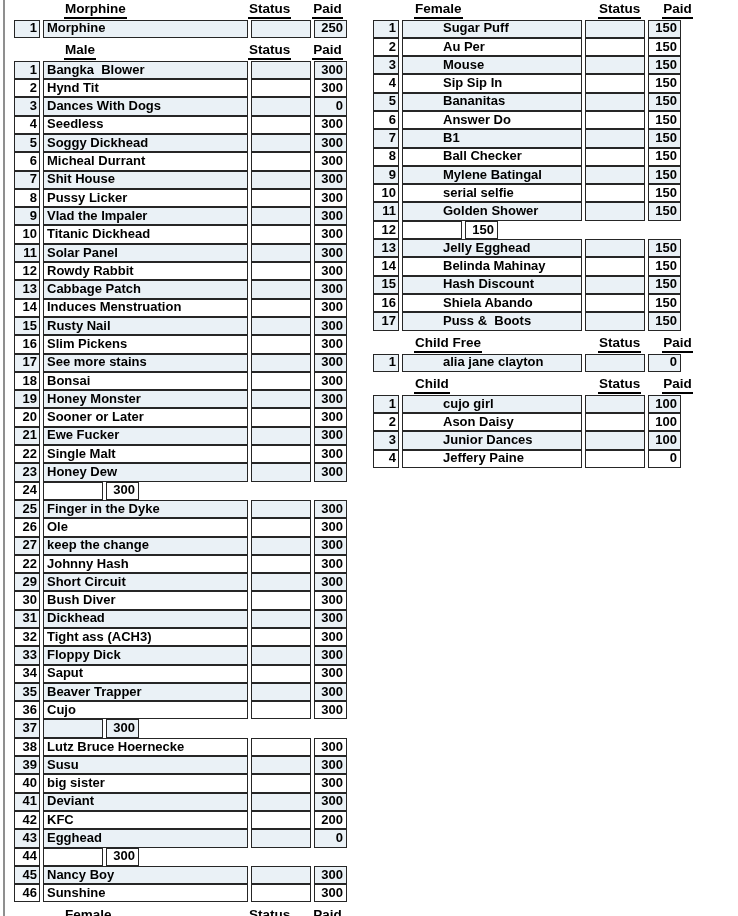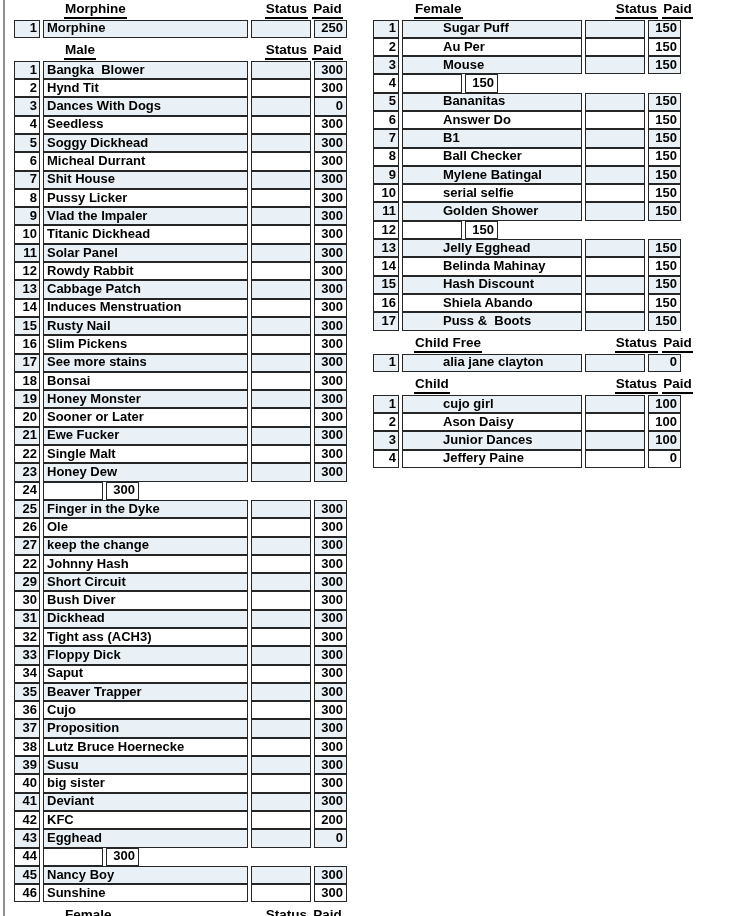--- a/index.html
+++ b/index.html
@@ -18,21 +18,21 @@
   .section{margin-top:5.5px;}
   .section:first-child{margin-top:0;}
   .sec-header{
     display:flex;height:16px;margin-bottom:1.5px;
     font-weight:bold;font-size:13.5px;line-height:14px;
     align-items:flex-start;
   }
   .hdr-title{width:234px;box-sizing:border-box;}
   .col-left .hdr-title{padding-left:50px;}
   .col-right .hdr-title{padding-left:41px;width:225px;}
-  .hdr-status{width:60px;margin-right:3px;display:flex;justify-content:flex-end;}
+  .hdr-status{width:60px;margin-right:3px;display:flex;justify-content:flex-start;}
   .hdr-paid{width:33px;display:flex;justify-content:center;}
   .u{border-bottom:2px solid #000;padding:0 1px 0.5px 1px;display:inline-block;}
   .row{display:flex;height:18.3px;font-size:13px;font-weight:bold;}
   .cell{
     border:1.5px solid #262626;box-sizing:border-box;background:#ffffff;
     line-height:14.8px;overflow:hidden;display:flex;align-items:center;
   }
   .row.striped .cell{background:#eaf1f6;}
   .cell.num{width:26px;margin-right:3px;justify-content:flex-end;padding-right:2px;}
   .cell.name{width:205px;margin-right:3px;padding-left:3px;white-space:pre;}
@@ -282,21 +282,20 @@
         <div class="cell paid">300</div>
       </div>
       <div class="row">
         <div class="cell num">36</div>
         <div class="cell name">Cujo</div>
         <div class="cell status"></div>
         <div class="cell paid">300</div>
       </div>
       <div class="row striped">
         <div class="cell num">37</div>
-        <div class="cell name">Proposition</div>
         <div class="cell status"></div>
         <div class="cell paid">300</div>
       </div>
       <div class="row">
         <div class="cell num">38</div>
         <div class="cell name">Lutz Bruce Hoernecke</div>
         <div class="cell status"></div>
         <div class="cell paid">300</div>
       </div>
       <div class="row striped">
@@ -383,20 +382,21 @@
         <div class="cell paid">150</div>
       </div>
       <div class="row striped">
         <div class="cell num">3</div>
         <div class="cell name">Mouse</div>
         <div class="cell status"></div>
         <div class="cell paid">150</div>
       </div>
       <div class="row">
         <div class="cell num">4</div>
+        <div class="cell name">Sip Sip In</div>
         <div class="cell status"></div>
         <div class="cell paid">150</div>
       </div>
       <div class="row striped">
         <div class="cell num">5</div>
         <div class="cell name">Bananitas</div>
         <div class="cell status"></div>
         <div class="cell paid">150</div>
       </div>
       <div class="row">

